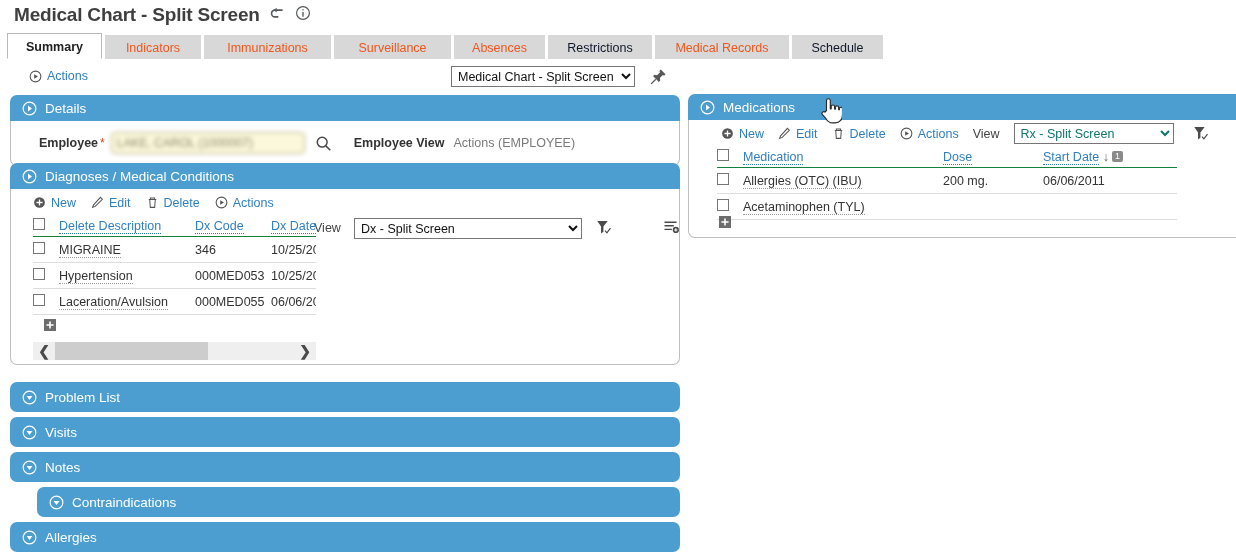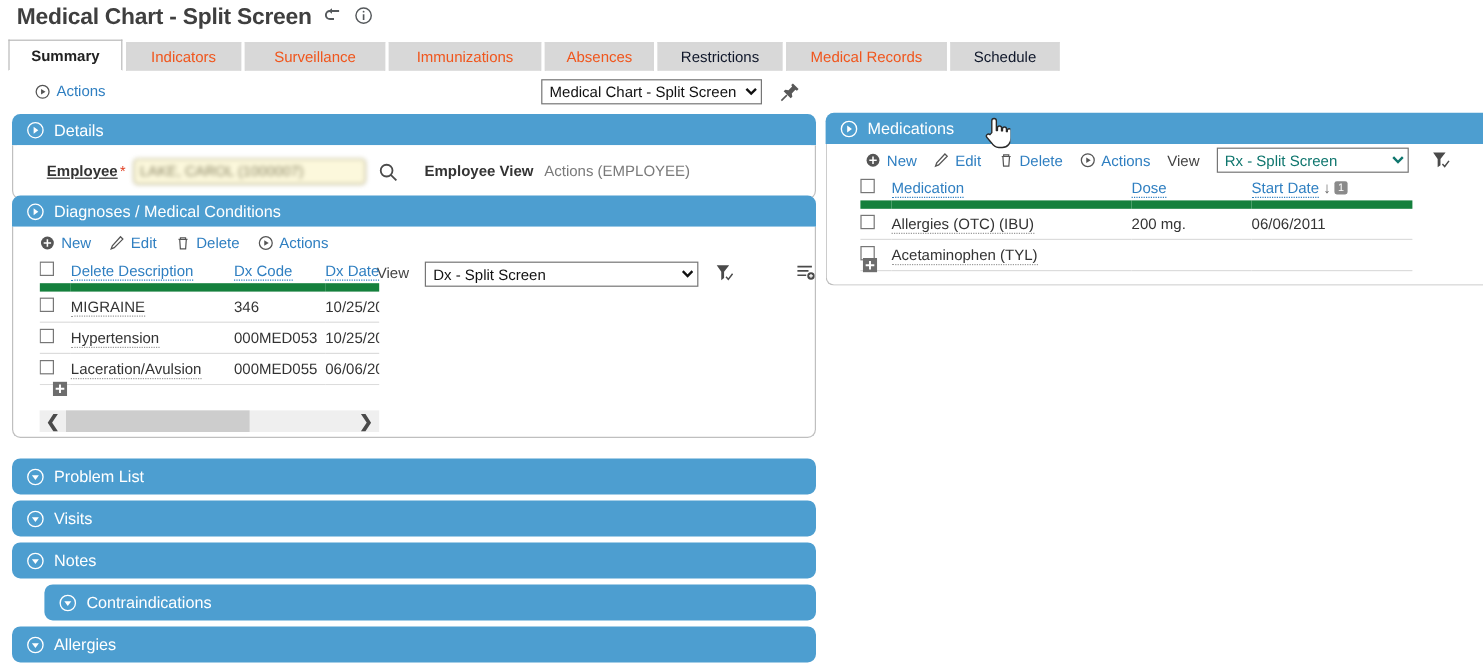--- a/index.html
+++ b/index.html
@@ -88,21 +88,21 @@
     border-radius: 0 0 7px 7px;
     background: #fff; overflow: hidden;
   }
 
   
   #panel-details { left: 10px; top: 95px; width: 670px; }
   .details-row {
     display: flex; align-items: center;
     height: 44px; padding-left: 28px; gap: 0;
   }
-  .lbl-employee { font-size: 12.5px; color: #333; font-weight: bold; text-decoration: underline; }
+  .lbl-employee { font-size: 12.5px; color: #333; font-weight: bold; }
   .req-star { color: #e03c1f; font-size: 12px; margin: 0 6px 0 2px; }
   .emp-input {
     width: 194px; height: 22px;
     border: 1px solid #b0a97e; background: #fcf8dc;
     border-radius: 4px;
     font-family: "Liberation Sans", sans-serif; font-size: 12px;
     color: #8a8565; padding: 0 5px;
     filter: blur(1.9px);
   }
   .ico-search { width: 17px; height: 17px; color: #4a4a4a; margin-left: 10px; cursor: pointer; }
@@ -117,21 +117,21 @@
   }
   .tool-item { display: flex; align-items: center; gap: 5px; color: #2f7fc1; cursor: pointer; white-space: nowrap; }
   .tool-item .gl { width: 13px; height: 13px; color: #555; }
   .tool-label-plain { color: #444; cursor: default; }
 
   
   table.grid { border-collapse: collapse; font-size: 12.5px; table-layout: fixed; }
   table.grid th {
     font-weight: normal; text-align: left;
     color: #2f7fc1; padding: 2px 4px 3px 0;
-    border-bottom: 7px solid #15803d;
+    border-bottom: 1px solid #15803d;
     white-space: nowrap;
   }
   table.grid th .hl { border-bottom: 1px dotted #2f7fc1; cursor: pointer; }
   table.grid td {
     padding: 5px 4px 5px 0; color: #333;
     border-bottom: 1px solid #dcdcdc; white-space: nowrap;
   }
   table.grid td .cl { border-bottom: 1px dotted #9a9a9a; }
   .cb {
     width: 12px; height: 12px; border: 1px solid #767676;
@@ -199,22 +199,22 @@
       <circle cx="10" cy="10" r="8"></circle>
       <circle cx="10" cy="5.9" r="0.95" fill="currentColor" stroke="none"></circle>
       <path d="M10 8.6 V14.6" stroke-width="1.7"></path>
     </svg>
   </span>
 </div>
 
 <div class="tabstrip" id="tabstrip">
     <div class="tab active" style="width: 95px;"><span>Summary</span></div>
     <div class="tab" style="width: 96px;"><span>Indicators</span></div>
+    <div class="tab" style="width: 127px;"><span>Immunizations</span></div>
     <div class="tab" style="width: 117px;"><span>Surveillance</span></div>
-    <div class="tab" style="width: 127px;"><span>Immunizations</span></div>
     <div class="tab" style="width: 91px;"><span>Absences</span></div>
     <div class="tab gray" style="width: 104px;"><span>Restrictions</span></div>
     <div class="tab" style="width: 134px;"><span>Medical Records</span></div>
     <div class="tab gray" style="width: 91px;"><span>Schedule</span></div>
   </div>
 
 <div class="actionsrow">
   <div class="actions-link">
     <svg class="ico-play" viewBox="0 0 16 16" fill="none" stroke="currentColor" stroke-width="1.3">
       <circle cx="8" cy="8" r="6.6"></circle>

